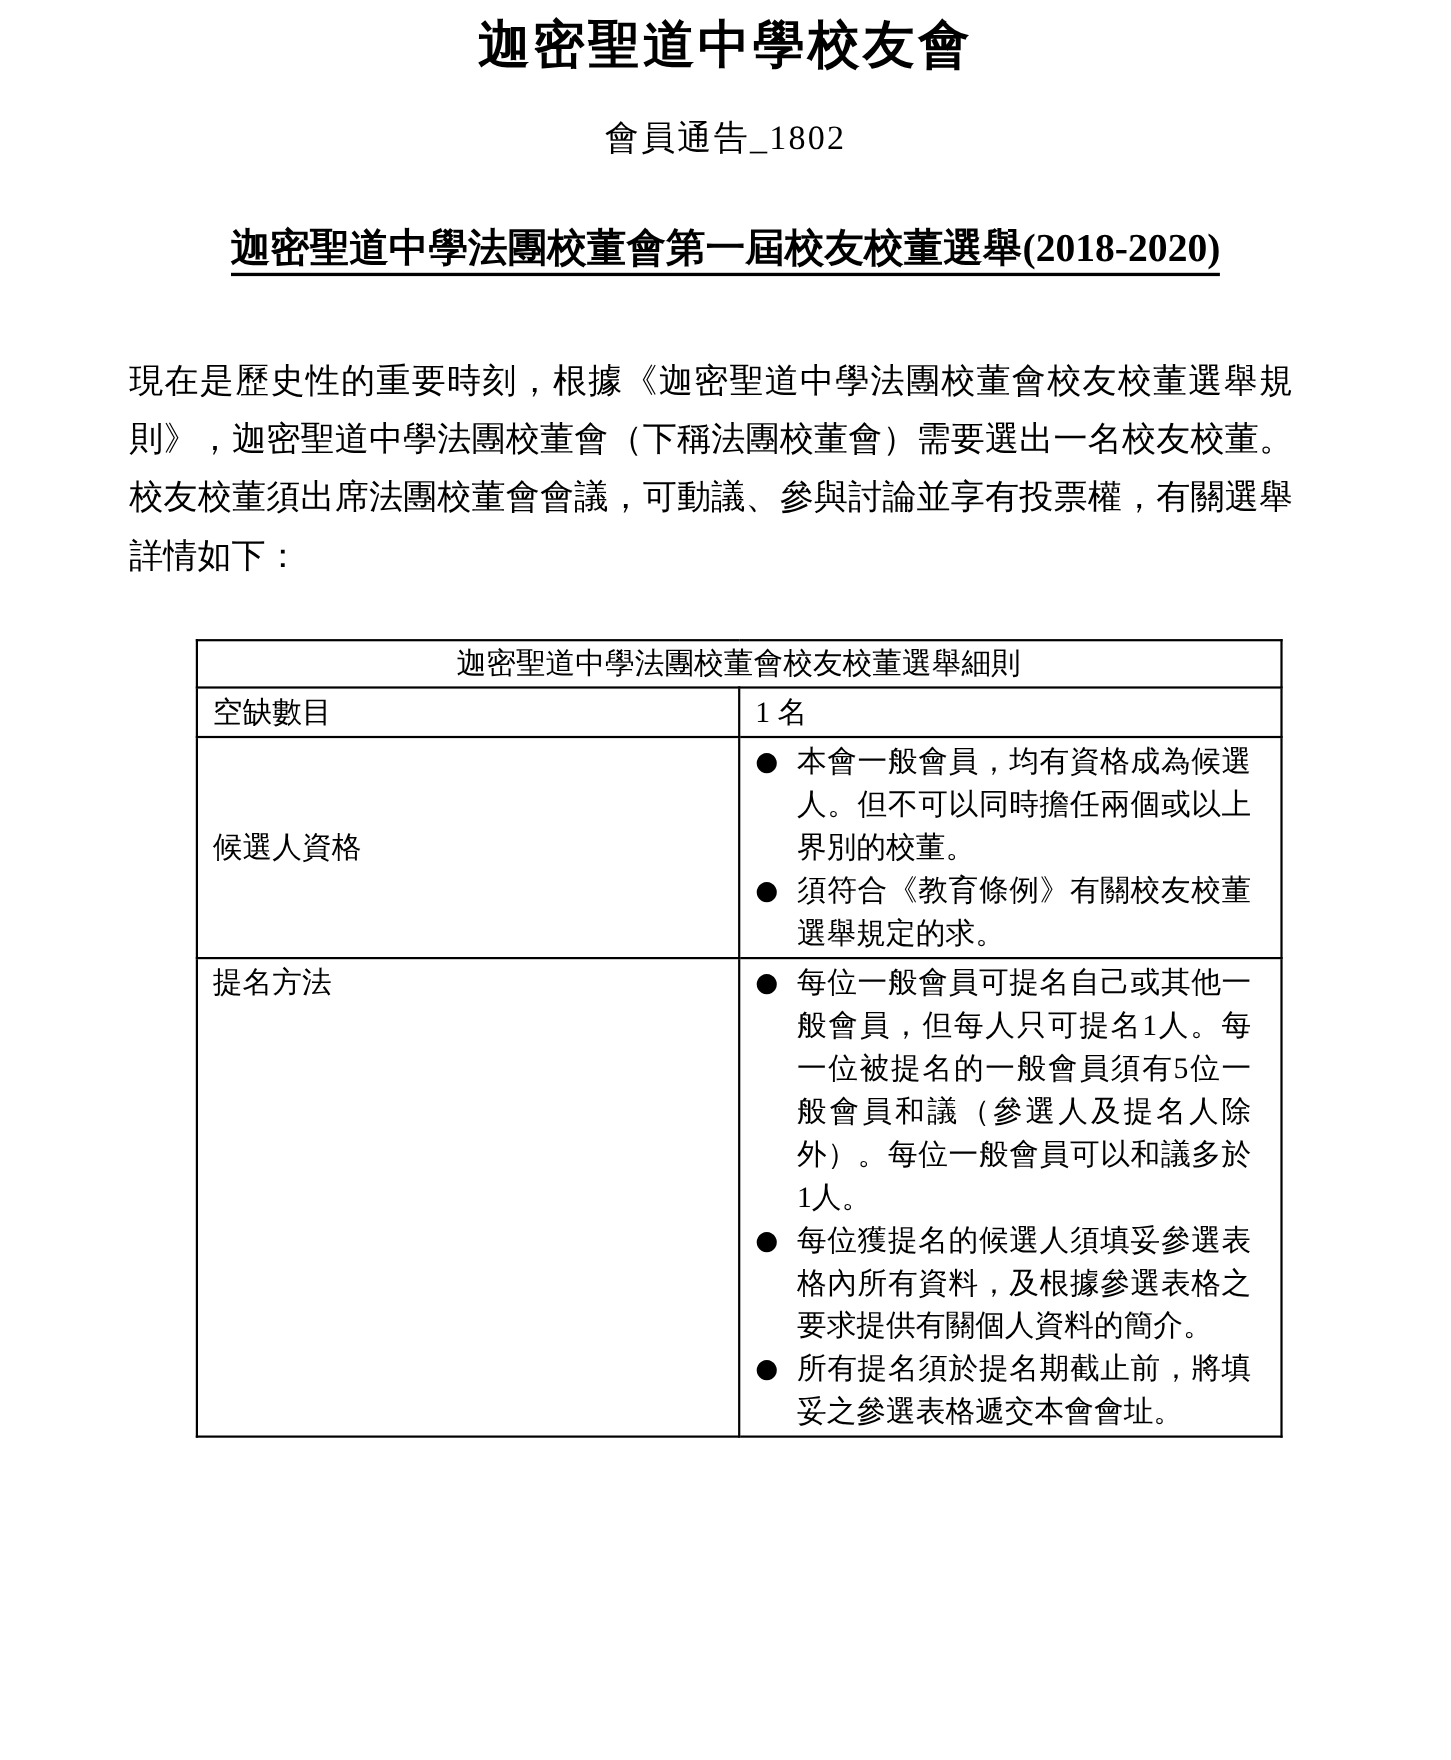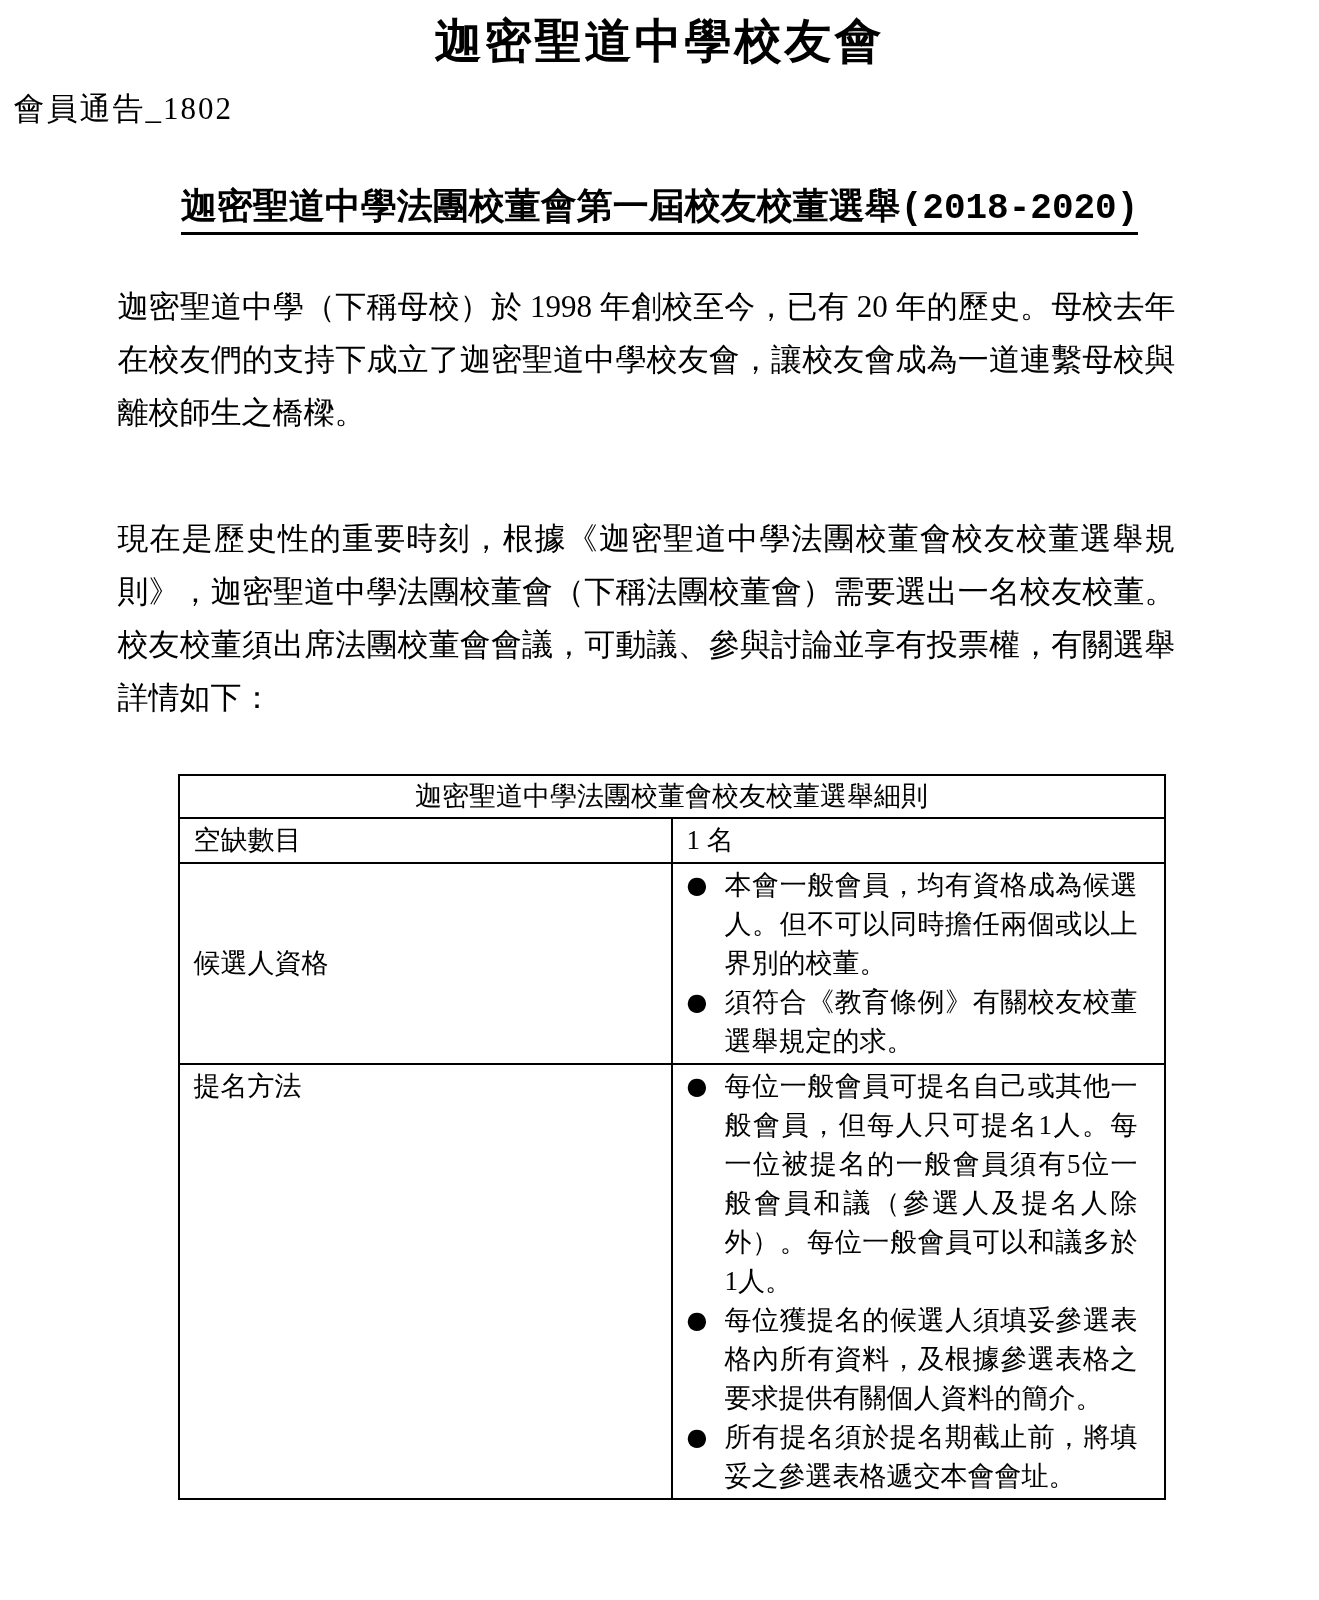--- a/index.html
+++ b/index.html
@@ -20,21 +20,22 @@
   .doc-title {
     margin: 0;
     padding-top: 14px;
     text-align: center;
     font-size: 47px;
     line-height: 54px;
     font-weight: 700;
     letter-spacing: 3px;
   }
   .notice-no {
-    margin-top: 24px;
+    margin-top: 40px;
+    text-align: center;
     font-size: 31px;
     line-height: 34px;
     letter-spacing: 2px;
   }
   .contact {
     margin: 46px 120px 0 104px;
     font-size: 26px;
   }
   .contact-line {
     line-height: 44px;
@@ -48,21 +49,21 @@
     text-decoration: underline;
     text-underline-offset: 5px;
     cursor: pointer;
   }
   .heading {
     margin: 62px 0 0 0;
     text-align: center;
     font-size: 36px;
     line-height: 42px;
     font-weight: 700;
-    font-family: Liberation Mono, monospace;
+    font-family: Liberation Serif, serif;
   }
   .heading .underlined {
     border-bottom: 3px solid #000;
     padding-bottom: 3px;
   }
   .para {
     margin: 50px 130px 0 104px;
     font-size: 31px;
     line-height: 53px;
     text-align: justify;
@@ -114,21 +115,20 @@
 
 <div class="page">
 
   <h1 class="doc-title">迦密聖道中學校友會</h1>
 
   <div class="notice-no">會員通告_1802</div>
 
 
   <h2 class="heading"><span class="underlined">迦密聖道中學法團校董會第一屆校友校董選舉(2018-2020)</span></h2>
 
-  <p class="para">迦密聖道中學（下稱母校）於 1998 年創校至今，已有 20 年的歷史。母校去年在校友們的支持下成立了迦密聖道中學校友會，讓校友會成為一道連繫母校與離校師生之橋樑。</p>
 
   <p class="para second">現在是歷史性的重要時刻，根據《迦密聖道中學法團校董會校友校董選舉規則》，迦密聖道中學法團校董會（下稱法團校董會）需要選出一名校友校董。校友校董須出席法團校董會會議，可動議、參與討論並享有投票權，有關選舉詳情如下：</p>
 
   <table class="election-table">
     <tbody>
       <tr>
         <td class="t-title" colspan="2">迦密聖道中學法團校董會校友校董選舉細則</td>
       </tr>
       <tr>
         <td class="t-label">空缺數目</td>

